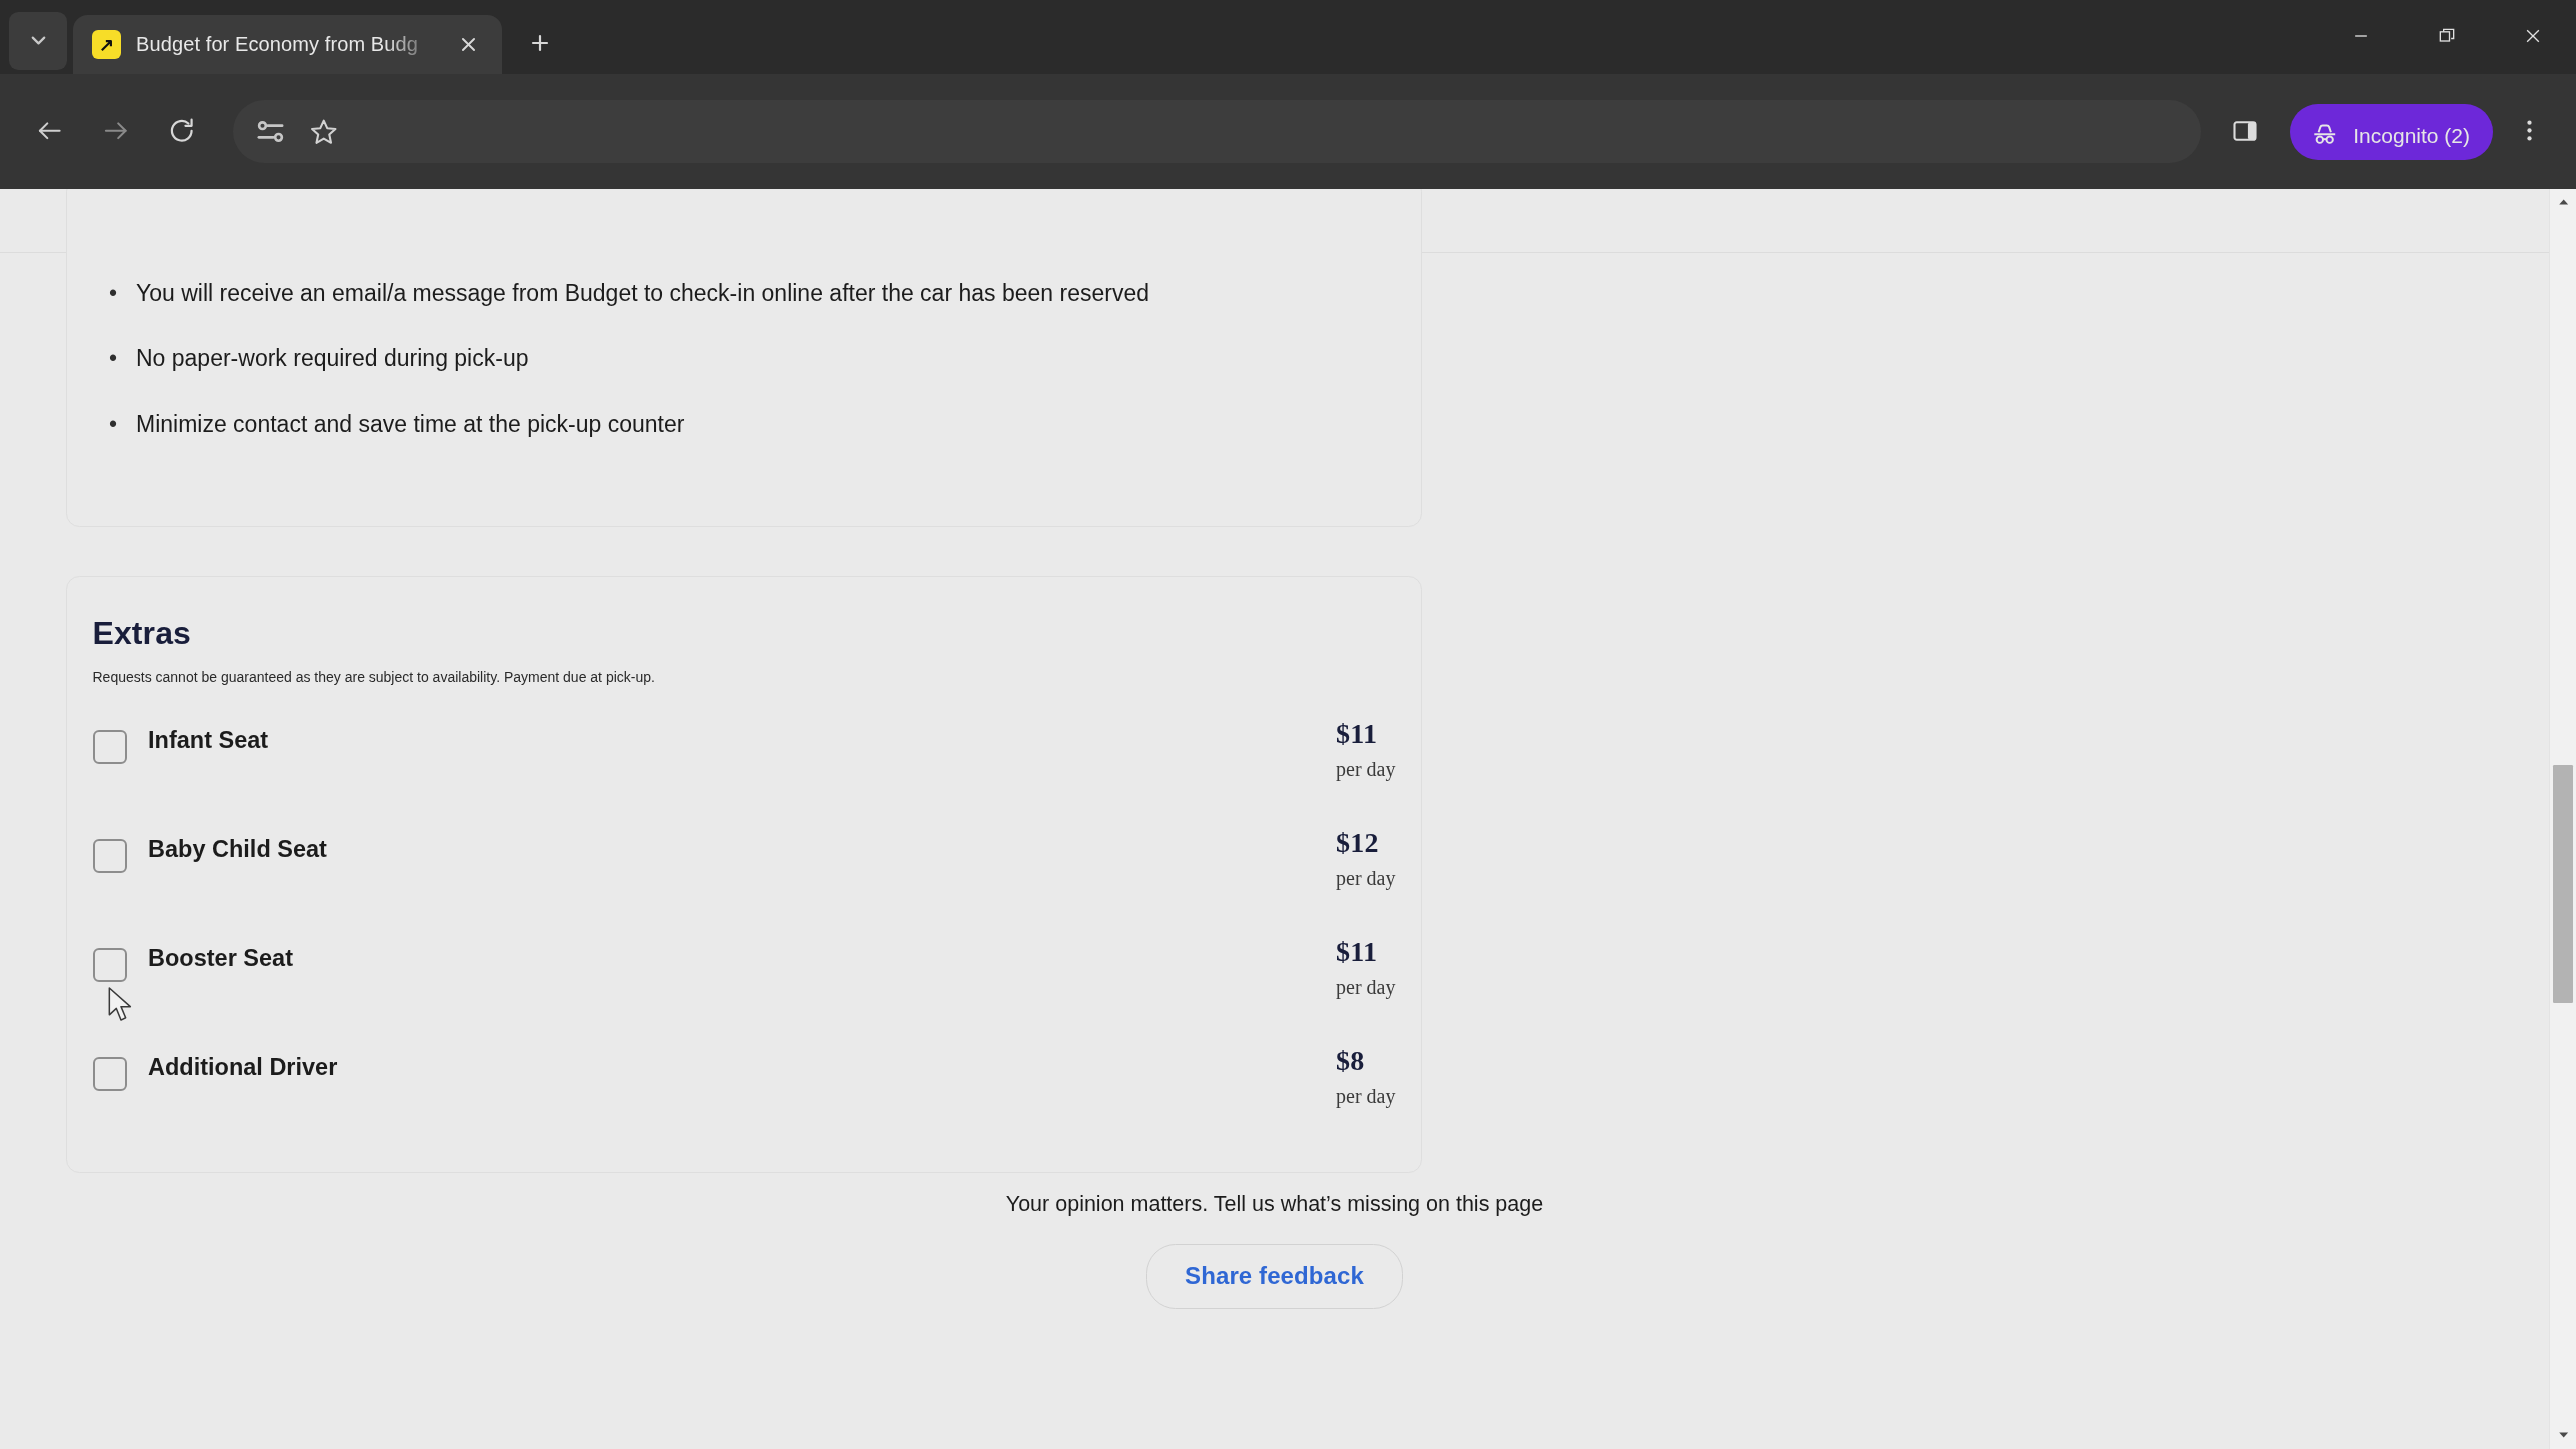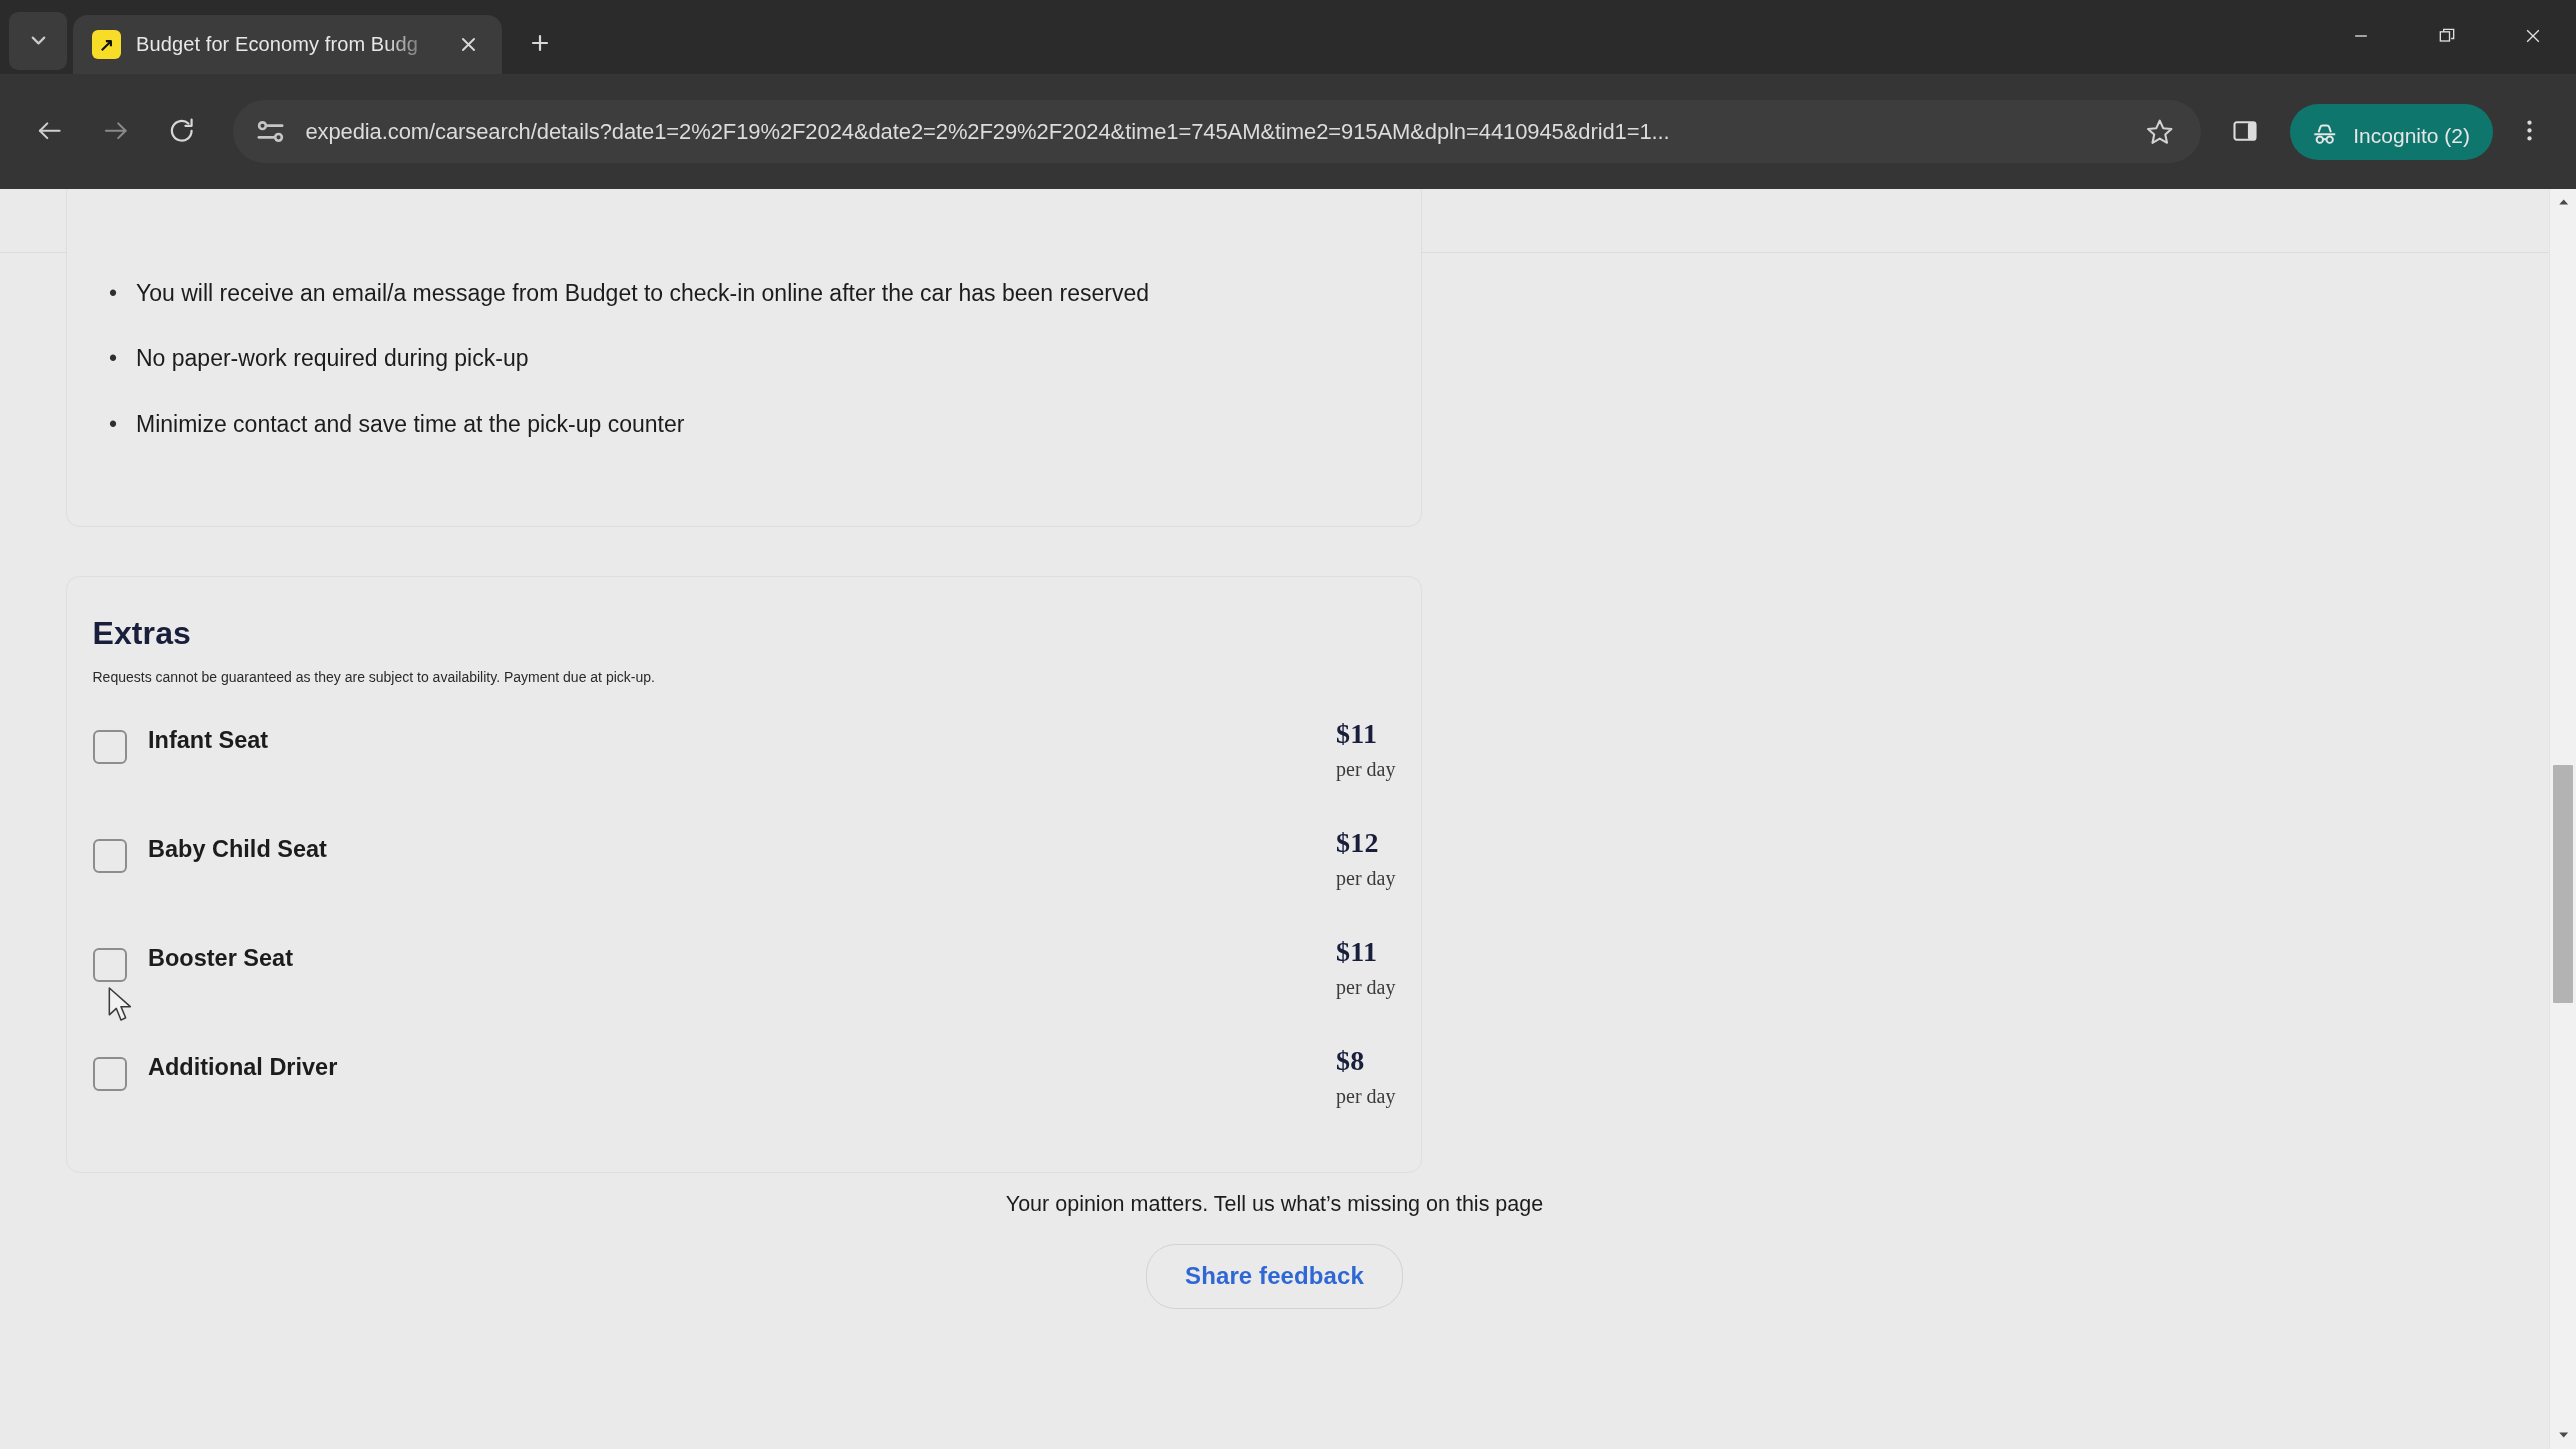--- a/index.html
+++ b/index.html
@@ -71,21 +71,21 @@
   .omni-lock { width: 35px; height: 35px; flex: none; display: flex; align-items: center; justify-content: center; }
   .omni-url {
     flex: 1; color: #dcdcdc; font-size: 22px; white-space: nowrap;
     overflow: hidden; text-overflow: clip; letter-spacing: -0.1px;
   }
   .omni-star { width: 36px; height: 36px; flex: none; display: flex; align-items: center; justify-content: center; }
   .omni-star svg { width: 29.5px; height: 29.5px; }
 
   .sidepanel-btn { width: 59px; height: 59px; display: flex; align-items: center; justify-content: center; flex: none; }
   .incognito-pill {
-    height: 56px; border-radius: 29.5px; background: #0f766e;
+    height: 56px; border-radius: 29.5px; background: #6d28d9;
     display: flex; align-items: center; gap: 13.4px; padding: 8px 23px 0 20px; flex: none;
     margin-left: 12px;
   }
   .incognito-pill .label { color: #e6e6e6; font-size: 21px; white-space: nowrap; }
   .menu-btn { width: 56px; height: 62px; display: flex; align-items: center; justify-content: center; flex: none; margin-left: 4px; }
 
   
   .viewport {
     position: absolute; left: 0; top: 189px; width: 2576px; height: 1260px;
     background: #eaeaea; overflow: hidden;
@@ -257,21 +257,20 @@
 
     <div class="omnibox">
       <span class="omni-lock">
         <svg viewBox="0 0 24 24" fill="none" stroke="#c6c6c6" stroke-width="1.8" stroke-linecap="round">
           <line x1="10" y1="8" x2="20" y2="8"></line>
             <circle cx="6.5" cy="8" r="2.3"></circle>
           <line x1="4" y1="16" x2="14" y2="16"></line>
             <circle cx="17.5" cy="16" r="2.3"></circle>
         </svg>
       </span>
-      <span class="omni-url">expedia.com/carsearch/details?date1=2%2F19%2F2024&amp;date2=2%2F29%2F2024&amp;time1=745AM&amp;time2=915AM&amp;dpln=4410945&amp;drid1=1...</span>
       <span class="omni-star">
         <svg viewBox="0 0 24 24" fill="none" stroke="#d2d2d2" stroke-width="1.7" stroke-linejoin="round">
             <polygon points="12 3 14.8 9.1 21.5 9.8 16.5 14.3 17.9 21 12 17.6 6.1 21 7.5 14.3 2.5 9.8 9.2 9.1"></polygon>
           </svg>
       </span>
     </div>
 
     <div class="sidepanel-btn">
       <span>
         <svg viewBox="0 0 24 24" fill="none" stroke="#dcdcdc" stroke-width="1.8" width="28" height="28">

